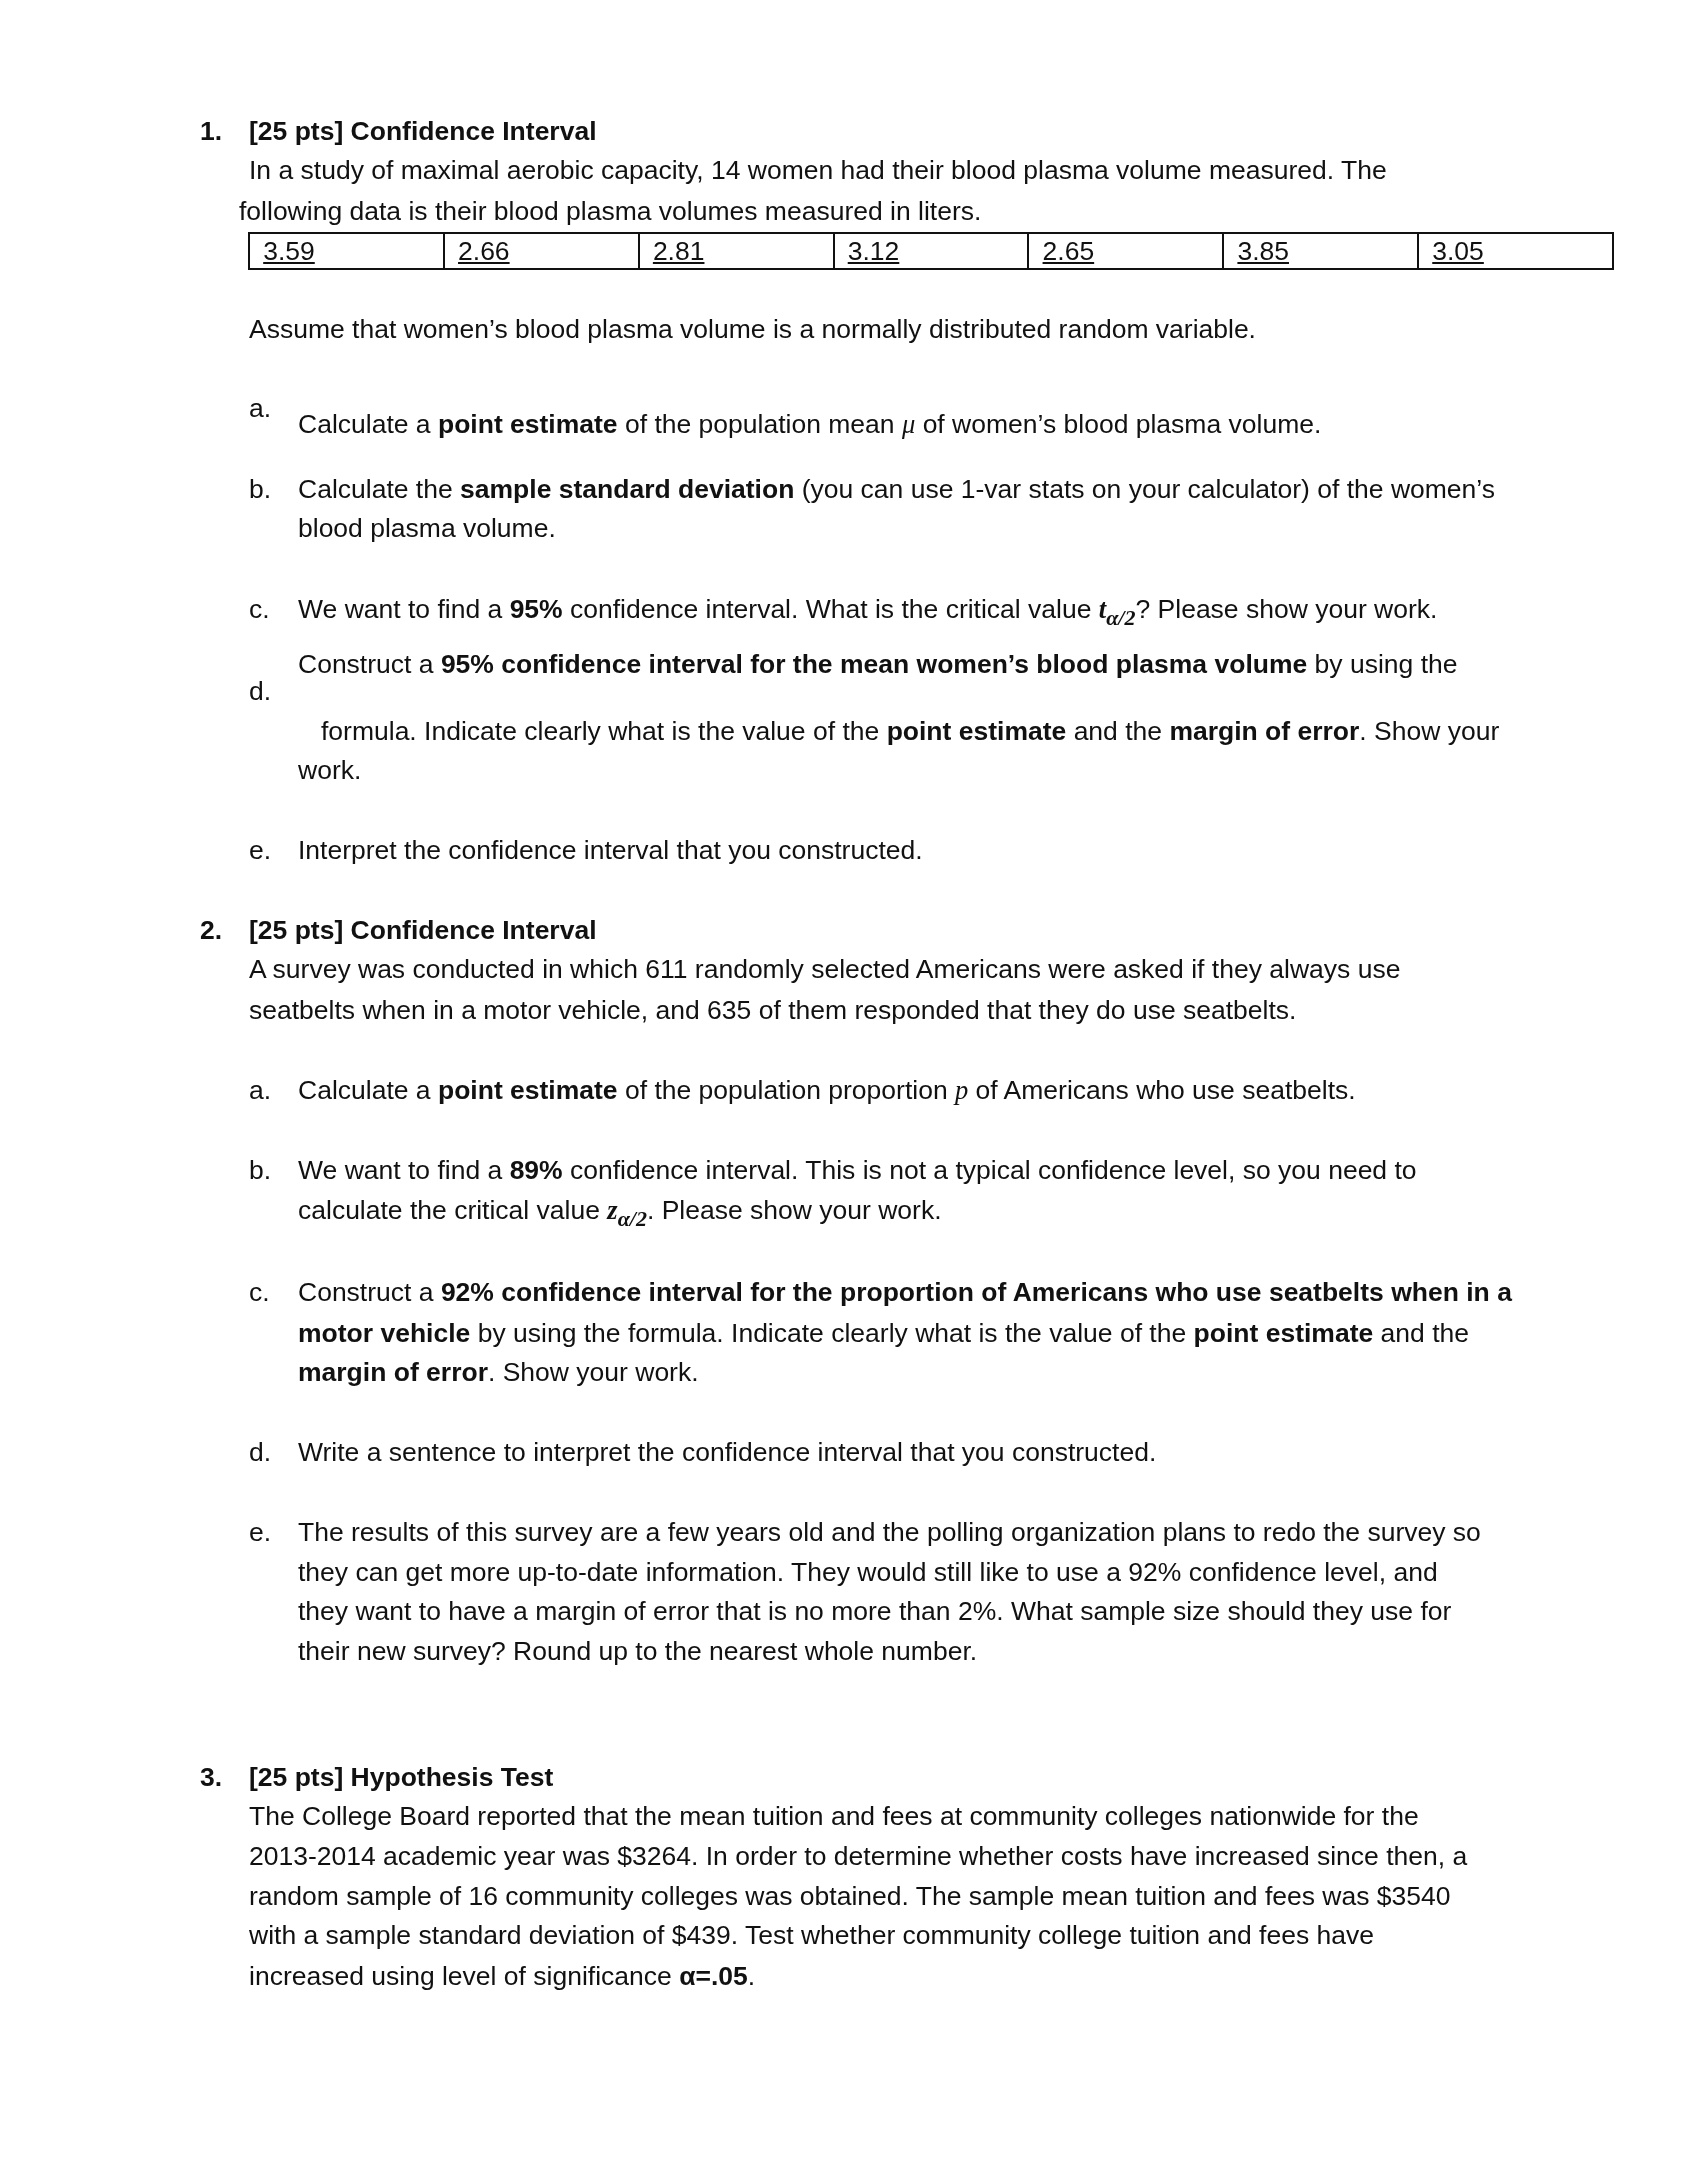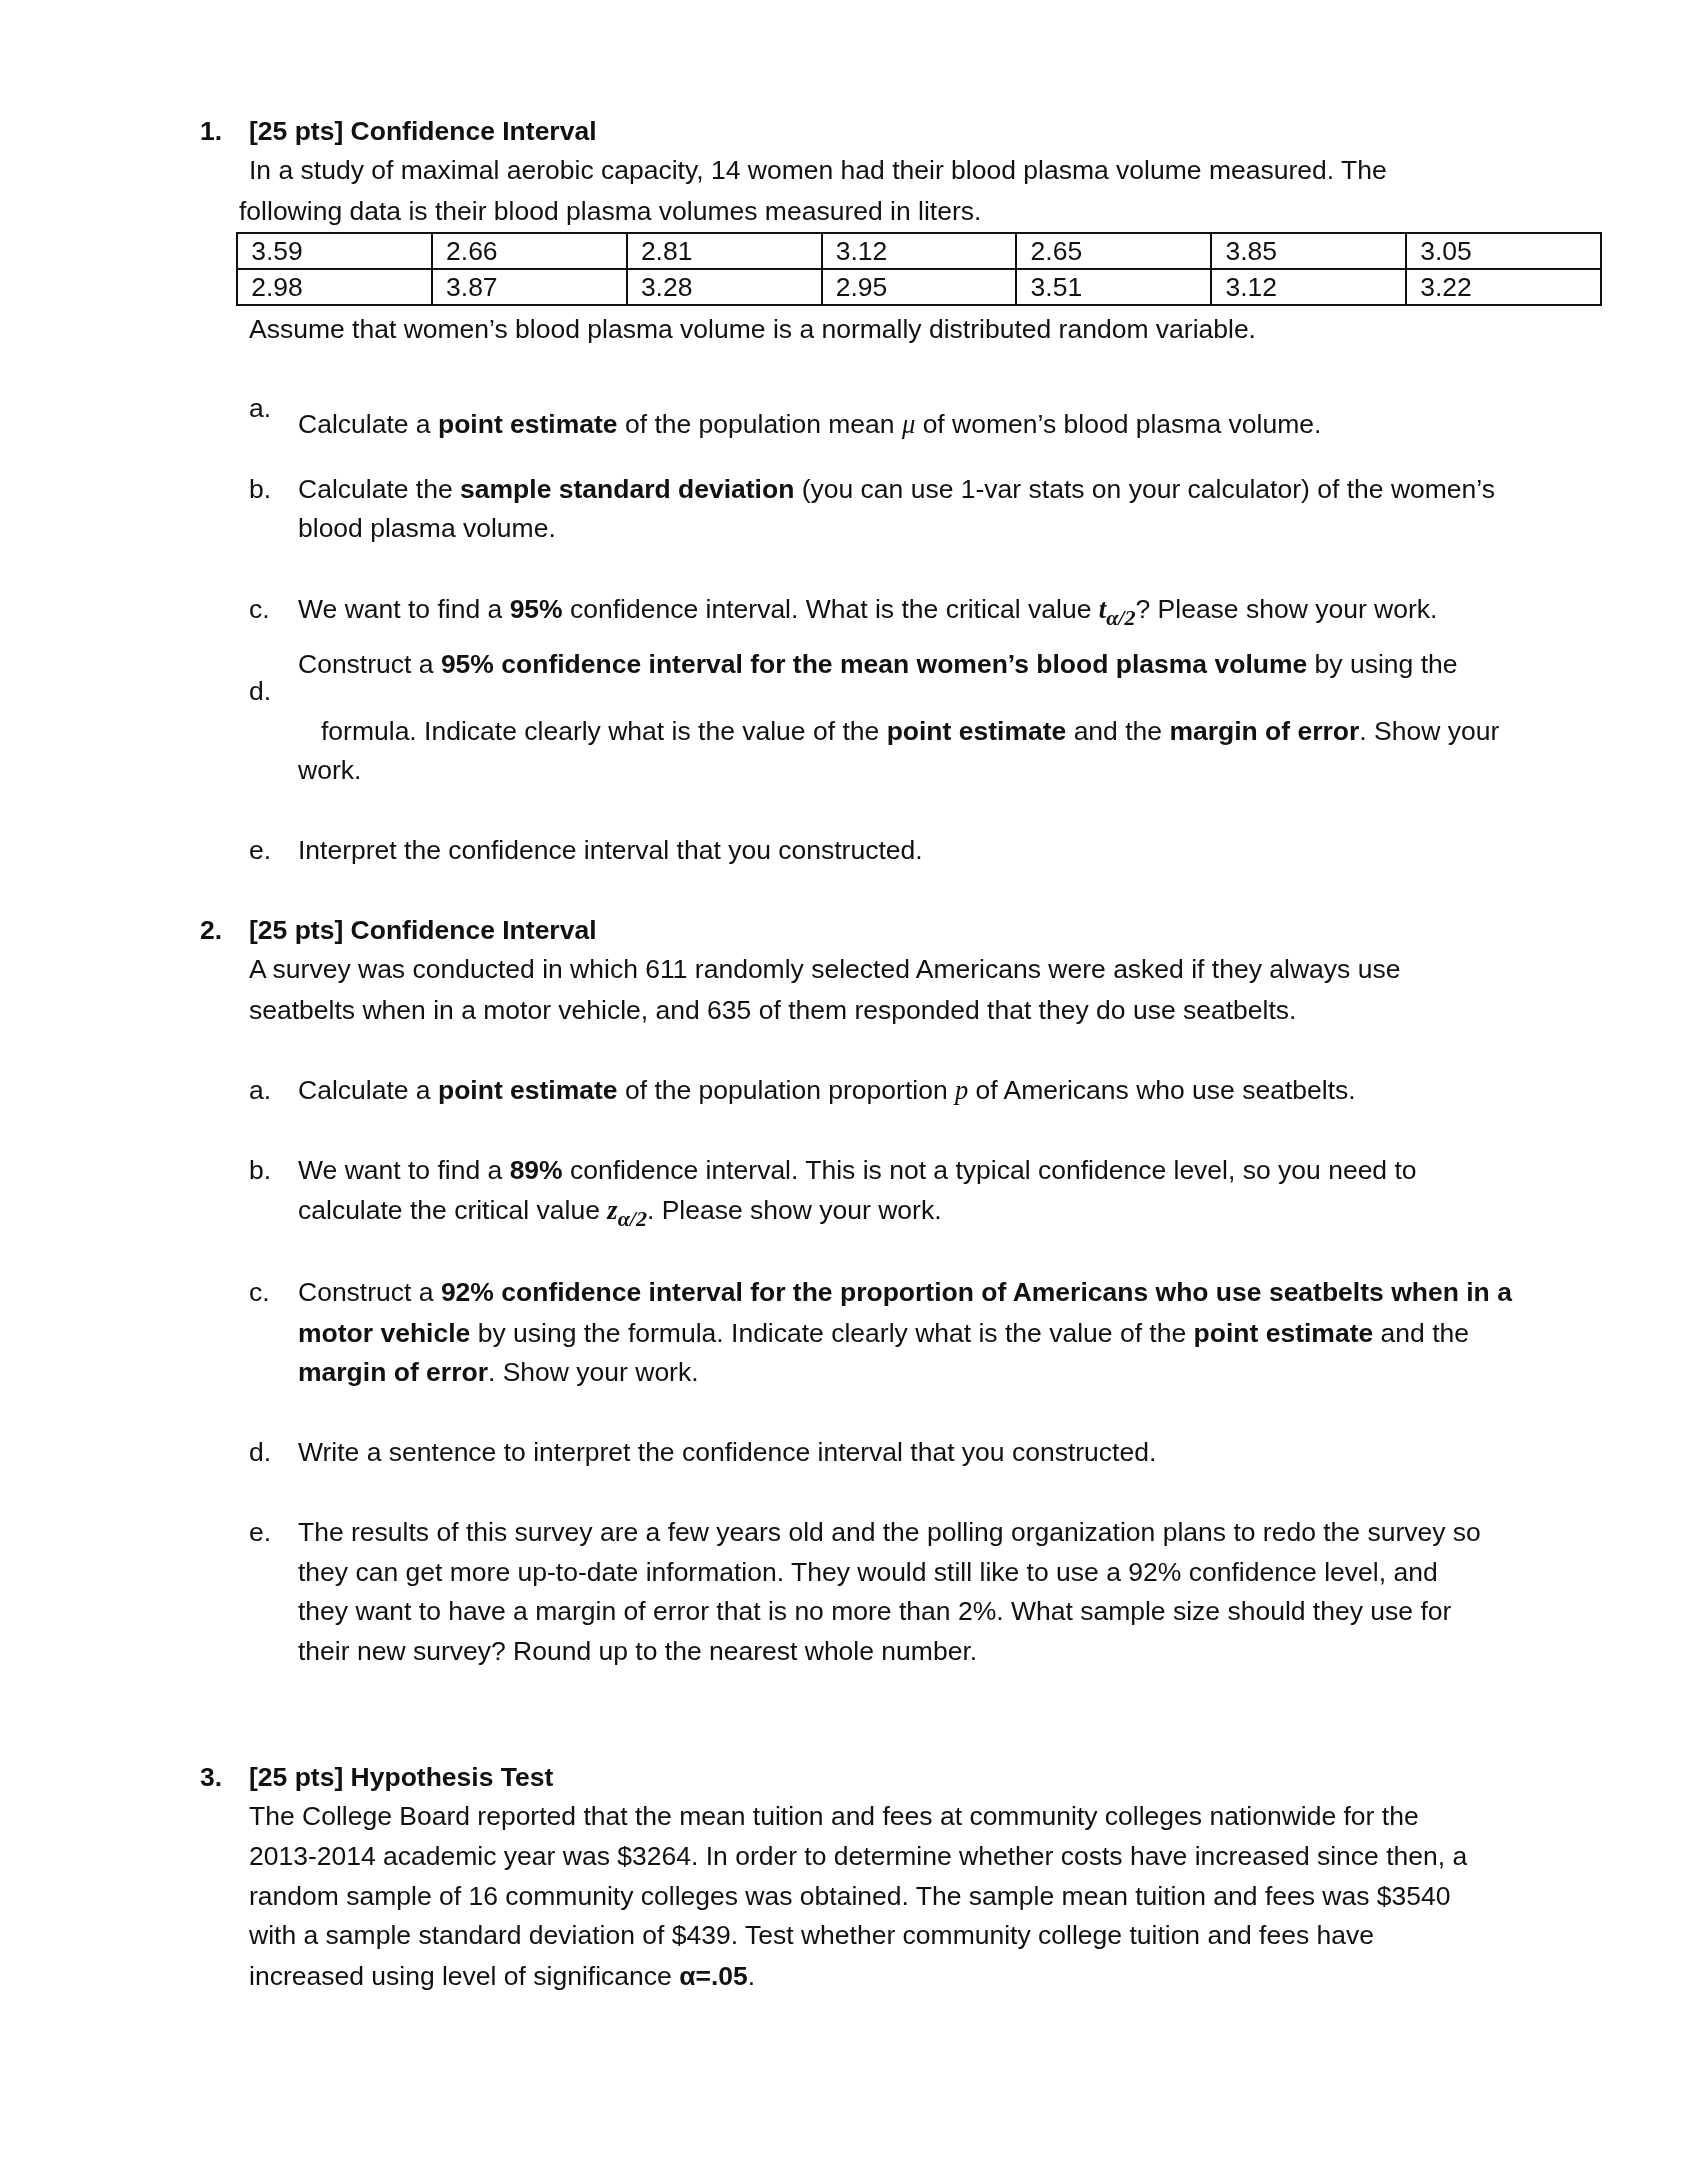--- a/index.html
+++ b/index.html
@@ -13,22 +13,22 @@
     font-size: 26.5px; line-height: 40px; height: 40px;
   }
   .b { font-weight: bold; }
   .math { font-family: "Liberation Serif", "DejaVu Serif", serif; font-style: italic; }
   .mathb { font-family: "Liberation Serif", "DejaVu Serif", serif; font-style: italic; font-weight: bold; }
   .sub { font-size: 22px; vertical-align: -6.6px; }
   .qnum { position: absolute; font-weight: bold; font-size: 26.5px; line-height: 40px; }
   .qhead { font-weight: bold; }
   .lbl { position: absolute; font-size: 26.5px; line-height: 40px; }
   table.data {
-    position: absolute; left: 236px; top: 232px; width: 1366px;
-    border-collapse: collapse; table-layout: fixed;
+    position: absolute; left: 248px; top: 232px; width: 1366px;
+    border-collapse: collapse; table-layout: fixed; text-decoration: underline;
   }
   table.data td {
     border: 2px solid #111111; height: 34px; padding: 0 0 0 13.2px;
     font-size: 26.5px; line-height: 34px; vertical-align: middle;
   }
 </style>
 </head>
 <body>
 
 <div>
@@ -40,29 +40,20 @@
   <table class="data">
     <tbody>
         <tr>
       <td>3.59</td>
       <td>2.66</td>
       <td>2.81</td>
       <td>3.12</td>
       <td>2.65</td>
       <td>3.85</td>
       <td>3.05</td>
-    </tr>
-    <tr>
-      <td>2.98</td>
-      <td>3.87</td>
-      <td>3.28</td>
-      <td>2.95</td>
-      <td>3.51</td>
-      <td>3.12</td>
-      <td>3.22</td>
     </tr>
   </tbody>
     </table>
 
   <div class="line" style="left:249px;top:309px;">Assume that women’s blood plasma volume is a normally distributed random variable.</div>
 
   <span class="lbl" style="left:249px;top:388px;">a.</span>
   <div class="line" style="left:298px;top:372px;margin-top:32px;">
     <span>Calculate a </span><span class="b">point estimate</span><span> of the population mean </span><span class="math">μ</span><span> of women’s blood plasma volume.</span>
   </div>

